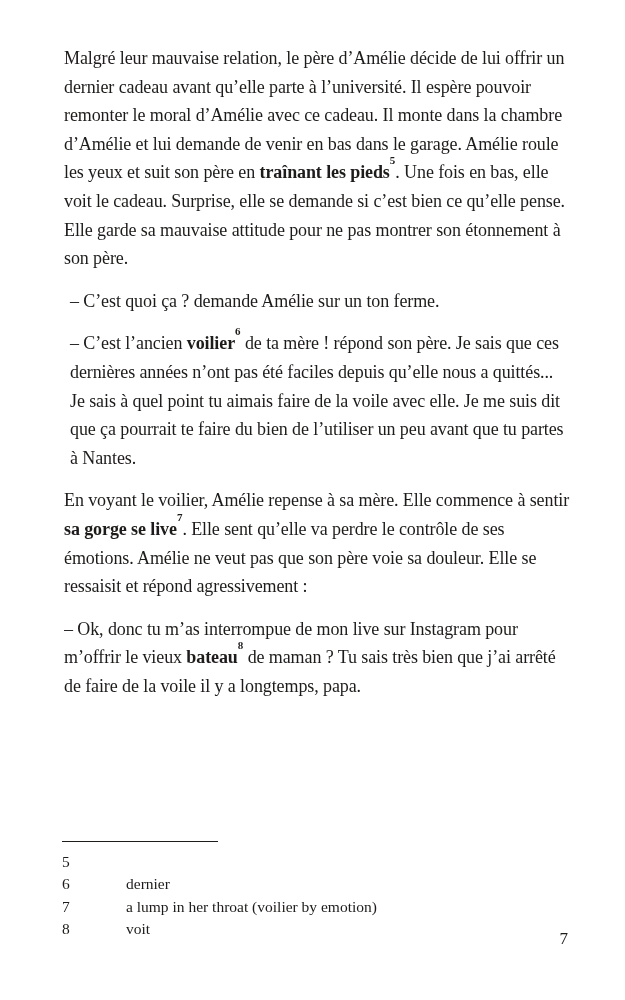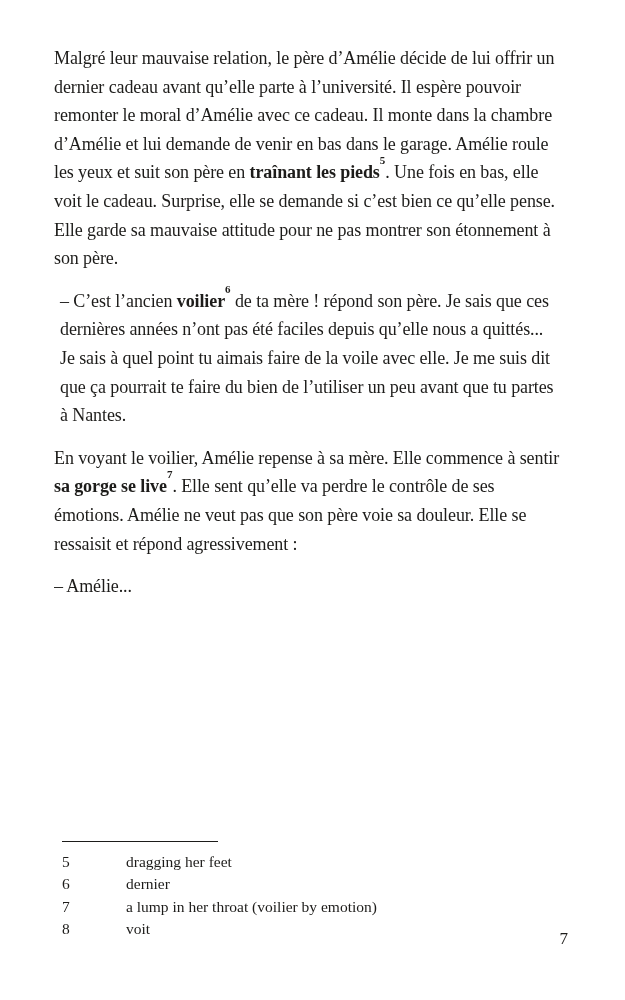--- a/index.html
+++ b/index.html
@@ -9,21 +9,21 @@
     background: #ffffff;
     font-family: "Liberation Serif", serif;
     color: #1d1c1a;
     position: relative;
     overflow: hidden;
   }
   .page { position: absolute; inset: 0; }
 
   .body-text {
     position: absolute;
-    left: 54px;
+    left: 64px;
     top: 44px;
     width: 506px;
     height: 792px;
     overflow: hidden;
   }
   .para {
     font-size: 18px;
     line-height: 28.6px;
     letter-spacing: -0.1px;
     margin: 0 0 14px 0;
@@ -67,30 +67,30 @@
     font-size: 17px;
   }
 </style>
 </head>
 <body>
 
 <div class="page">
 
   <div class="body-text">
     <p class="para"><span>Malgré leur mauvaise relation, le père d’Amélie décide de lui offrir un dernier cadeau avant qu’elle parte à l’université. Il espère pouvoir remonter le moral d’Amélie avec ce cadeau. Il monte dans la chambre d’Amélie et lui demande de venir en bas dans le garage. Amélie roule les yeux et suit son père en </span><span class="bold">traînant les pieds</span><sup class="fn-ref bold">5</sup><span>. Une fois en bas, elle voit le cadeau. Surprise, elle se demande si c’est bien ce qu’elle pense. Elle garde sa mauvaise attitude pour ne pas montrer son étonnement à son père.</span></p>
+    <p class="para indent-sm"><span>– C’est quoi ça ? demande Amélie sur un ton ferme.</span></p>
     <p class="para indent-sm gap-lg"><span>– C’est l’ancien </span><span class="bold">voilier</span><sup class="fn-ref bold">6</sup><span> de ta mère ! répond son père. Je sais que ces dernières années n’ont pas été faciles depuis qu’elle nous a quittés... Je sais à quel point tu aimais faire de la voile avec elle. Je me suis dit que ça pourrait te faire du bien de l’utiliser un peu avant que tu partes à Nantes.</span></p>
     <p class="para"><span>En voyant le voilier, Amélie repense à sa mère. Elle commence à sentir </span><span class="bold">sa gorge se live</span><sup class="fn-ref bold">7</sup><span>. Elle sent qu’elle va perdre le contrôle de ses émotions. Amélie ne veut pas que son père voie sa douleur. Elle se ressaisit et répond agressivement :</span></p>
-    <p class="para"><span>– Amélie...</span></p>
+    <p class="para"><span>– Ok, donc tu m’as interrompue de mon live sur Instagram pour m’offrir le vieux </span><span class="bold">bateau</span><sup class="fn-ref bold">8</sup><span> de maman ? Tu sais très bien que j’ai arrêté de faire de la voile il y a longtemps, papa.</span></p>
   </div>
 
   <div class="footnotes">
     <div class="fn-rule"></div>
     <div class="fn-row">
       <span class="fn-num">5</span>
-      <span class="fn-text">dragging her feet</span>
     </div>
     <div class="fn-row">
       <span class="fn-num">6</span>
       <span class="fn-text">dernier</span>
     </div>
     <div class="fn-row">
       <span class="fn-num">7</span>
       <span class="fn-text">a lump in her throat (voilier by emotion)</span>
     </div>
     <div class="fn-row">

